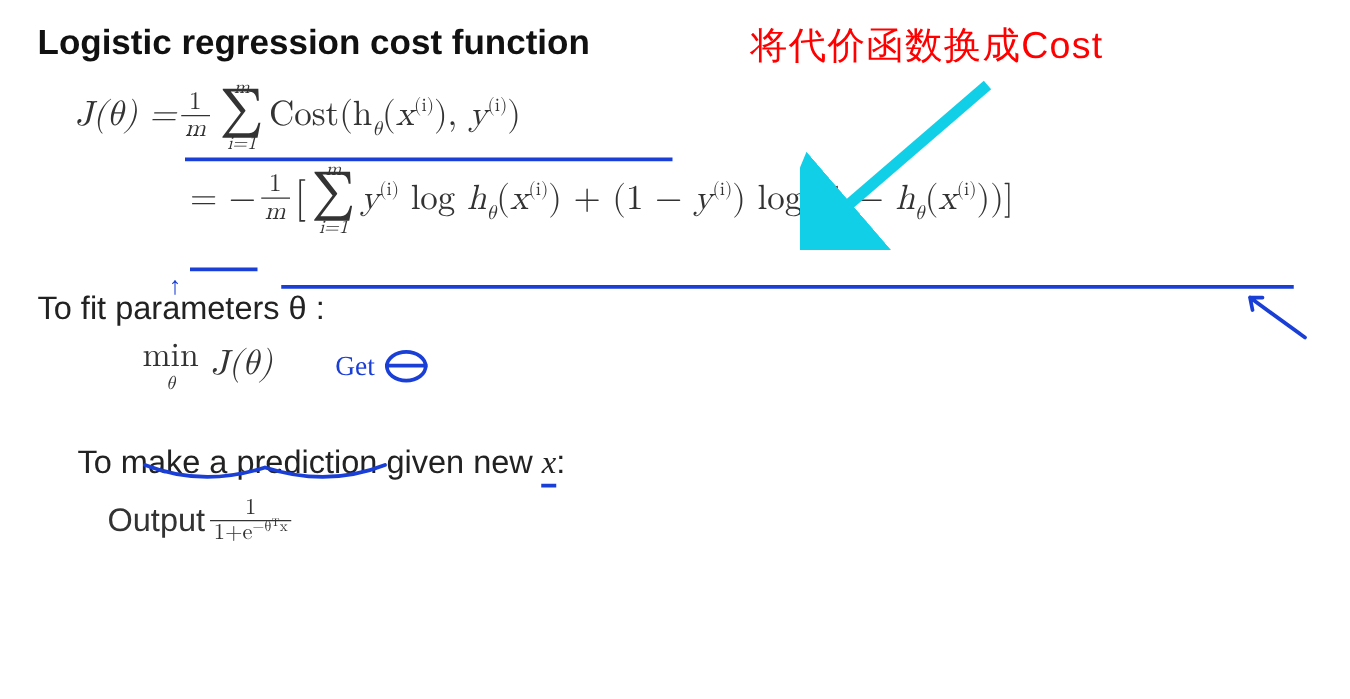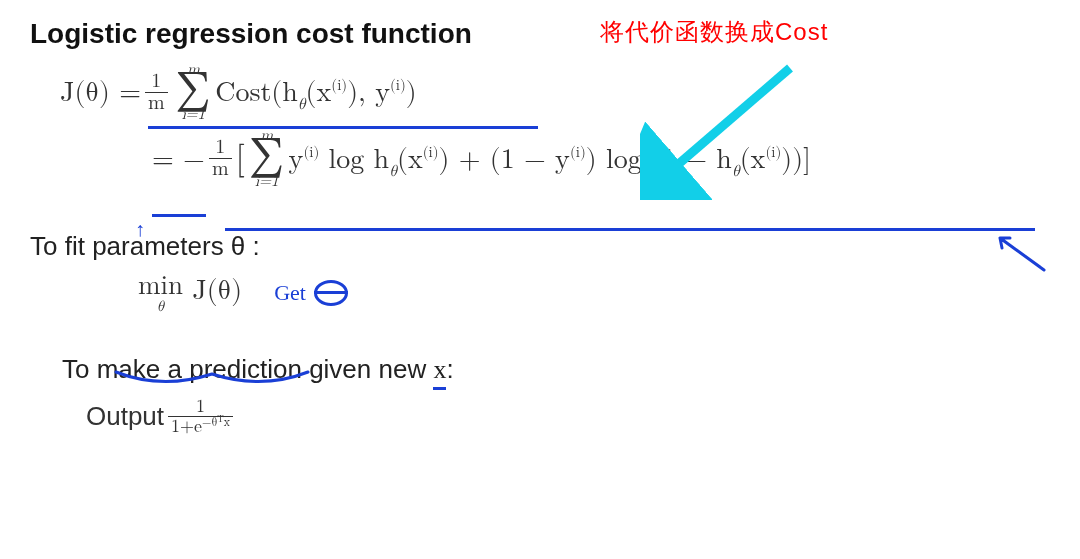--- a/index.html
+++ b/index.html
@@ -1,22 +1,22 @@
 <!DOCTYPE html>
 <html><head>
   <meta charset="utf-8">
   <style>
     * { margin:0; padding:0; box-sizing:border-box; }
     html,body{ width:1080px; height:559px; background:#fff; font-family:"Segoe UI","Helvetica Neue",Arial,sans-serif; color:#222; overflow:hidden;}
     .page{ position:relative; width:1080px; height:445px; padding:18px 30px; }
     .title{ font-size:28px; font-weight:700; color:#111; margin-bottom:8px;}
-    .red-note{ position:absolute; top:16px; left:600px; font-size:24px; color:#ff0000; font-family:"Microsoft YaHei","PingFang SC",sans-serif; letter-spacing:1px;}
+    .red-note{ position:absolute; top:16px; left:600px; font-size:30px; color:#ff0000; font-family:"Microsoft YaHei","PingFang SC",sans-serif; letter-spacing:1px;}
     .eq-row{ display:flex; align-items:center; margin:12px 0 0 30px; font-family:"Cambria Math","Latin Modern Math","STIX Two Math",Georgia,serif; font-size:28px; color:#333; line-height:1;}
     .eq-row.expand{ margin-left:122px; margin-top:6px;}
-    .var{ }
+    .var{ font-style:italic;}
     .sub{ font-size:16px; position:relative; top:8px; font-style:italic;}
     .sup{ font-size:15px; position:relative; top:-11px;}
     .frac{ display:inline-flex; flex-direction:column; align-items:center; vertical-align:middle; margin:0 4px; font-size:20px; line-height:1.05;}
     .frac .n{ padding:0 3px;}
     .frac .d{ border-top:1.5px solid #333; padding:0 3px;}
     .sigma-block{ display:inline-flex; flex-direction:column; align-items:center; vertical-align:middle; margin:0 4px; line-height:1;}
     .sigma-block .lim{ font-size:15px; font-style:italic;}
     .sigma-block .sigma{ font-size:38px; line-height:0.8; font-family:"Cambria Math","STIX Two Math",serif;}
     .underline-blue{ border-bottom:3px solid #1a3fd6; padding-bottom:3px;}
     .big-underline{ position:absolute; height:0; border-bottom:3px solid #1a3fd6;}
@@ -89,21 +89,21 @@
   <div class="big-underline" style="top:228px; left:225px; width:810px; border-bottom-width:3px;"></div>
 
   <svg class="dbl-arrow" style="top:232px; left:990px;" width="60" height="40">
     <path d="M50 35 L10 6 M54 38 L14 9 M10 6 L20 6 M10 6 L12 16" stroke="#1a3fd6" stroke-width="3" fill="none" stroke-linecap="round"></path>
   </svg>
 
   <div class="big-underline" style="top:214px; left:152px; width:54px;"></div>
 
   <div class="section">To fit parameters θ :</div>
 
-  <div class="eq-row" style="margin-left:108px; margin-top:10px; gap:32px;">
+  <div class="eq-row" style="margin-left:84px; margin-top:10px; gap:50px;">
     <span>
       <span class="min-block">
         <span class="top" style="font-style:normal">min</span>
         <span class="bot">θ</span>
       </span>
       <span class="var"> J(θ)</span>
     </span>
     <span class="handwrite">
       <span>Get</span>
       <span class="theta-circle"></span>

